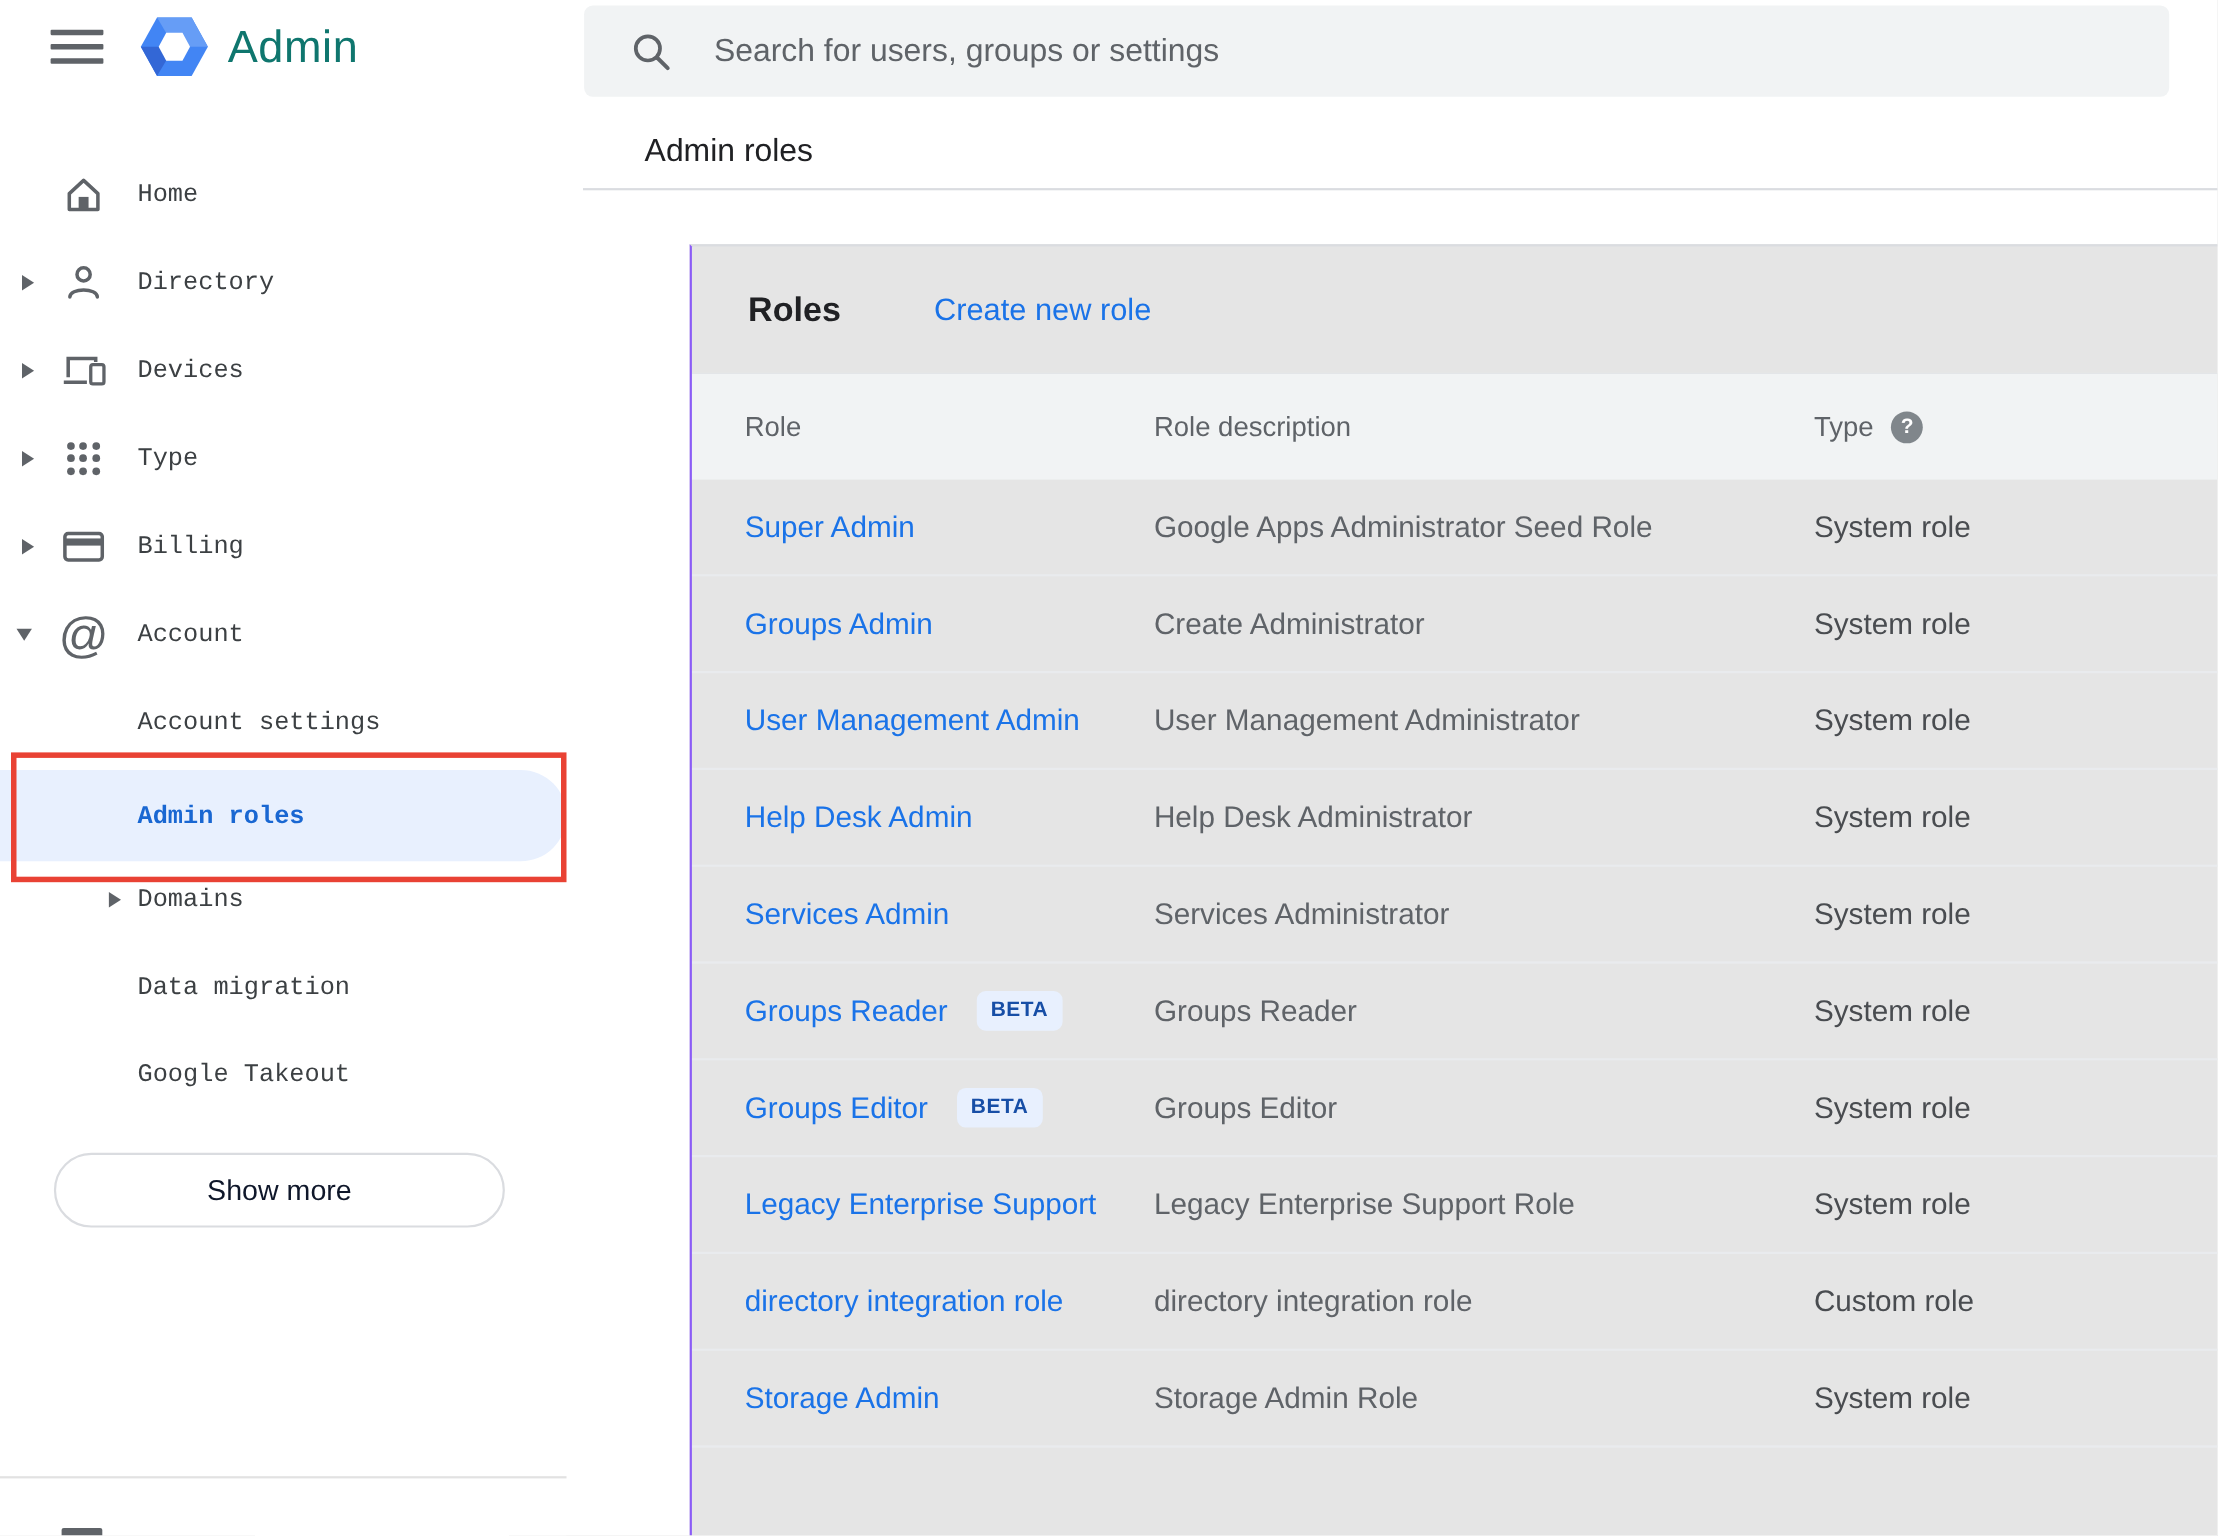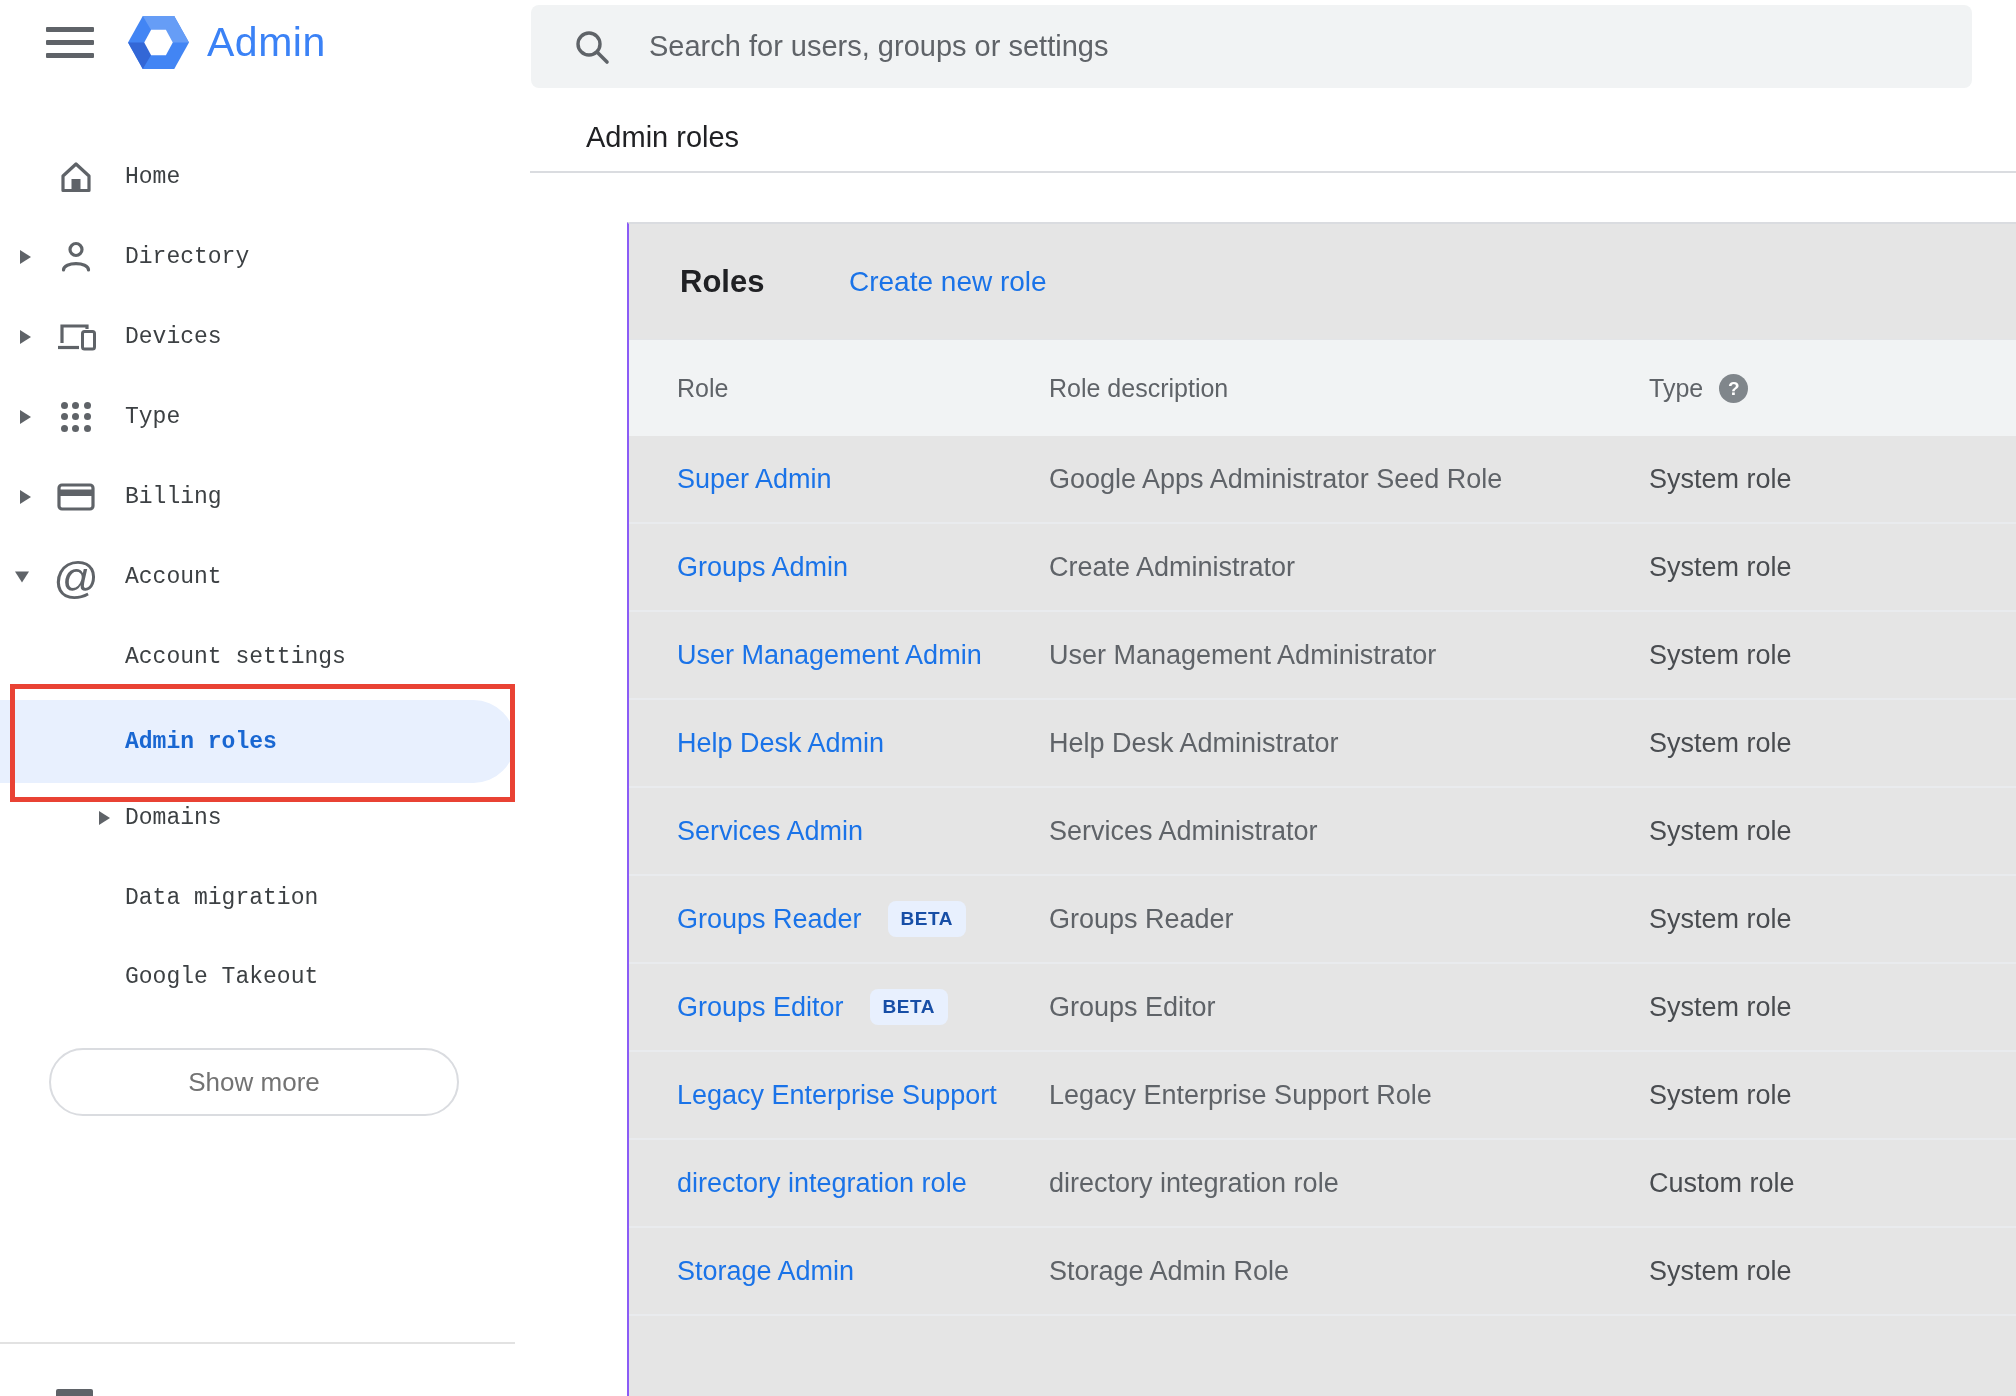--- a/index.html
+++ b/index.html
@@ -9,21 +9,21 @@
     font-family:"Liberation Sans", sans-serif; color:#202124;
   }
 
   
   .sidebar { position:absolute; left:0; top:0; width:515px; height:1396px; background:#fff; }
 
   .hamburger { position:absolute; left:46px; top:27px; width:48px; height:31px; cursor:pointer; }
   .hamburger i { display:block; width:48px; height:5px; background:#5f6368; border-radius:1px; margin-bottom:8px; }
 
   .logo-row { position:absolute; left:127px; top:13px; display:flex; align-items:center; gap:17px; cursor:pointer; }
-  .logo-text { font-size:41px; color:#3b82f6; letter-spacing:.5px; }
+  .logo-text { font-size:41px; color:#0f766e; letter-spacing:.5px; }
 
   .nav-item { position:absolute; left:0; width:515px; height:80px; cursor:pointer; }
   .nav-icon  { position:absolute; left:55px; top:50%; transform:translateY(-50%); width:42px; height:44px;
                display:flex; align-items:center; justify-content:center; }
   .nav-label { position:absolute; left:125px; top:50%; transform:translateY(-50%);
                font-size:23px; color:#3c4043; white-space:nowrap;font-family:Liberation Mono, monospace; }
   .at-glyph { font-size:45px; color:#5f6368; line-height:1; }
 
   .arr-r { position:absolute; left:20px; top:50%; transform:translateY(-50%); width:0; height:0;
            border-left:11px solid #5f6368; border-top:7px solid transparent; border-bottom:7px solid transparent; }
@@ -34,21 +34,21 @@
   .selected-pill { position:absolute; left:0; top:700px; width:515px; height:83px;
                    background:#e8f0fe; border-radius:0 42px 42px 0; cursor:pointer; }
   .selected-pill .nav-label { color:#1967d2; font-weight:bold; }
 
   .annotation-box { position:absolute; left:10px; top:684px; width:505px; height:118px;
                     border:5px solid #e94234; pointer-events:none; z-index:5; }
 
   .show-more { position:absolute; left:49px; top:1048px; width:410px; height:68px;
                border:2px solid #dadce0; border-radius:34px; background:#fff;
                display:flex; align-items:center; justify-content:center;
-               font-size:26px; color:#737373; cursor:pointer; }
+               font-size:26px; color:#0f172a; cursor:pointer; }
 
   .sidebar-divider { position:absolute; left:0; top:1342px; width:515px; height:2px; background:#e2e2e2; }
   .partial-icon { position:absolute; left:56px; top:1389px; width:37px; height:7px; background:#5f6368; border-radius:2px 2px 0 0; }
 
   
   .search-bar { position:absolute; left:531px; top:5px; width:1441px; height:83px;
                 background:#f1f3f4; border-radius:8px; display:flex; align-items:center; }
   .search-bar svg { margin-left:41px; flex:none; }
   .search-input { flex:1; margin-left:37px; margin-right:30px; border:none; outline:none; background:transparent;
                   font-family:"Liberation Sans", sans-serif; font-size:29px; color:#3c4043; }

